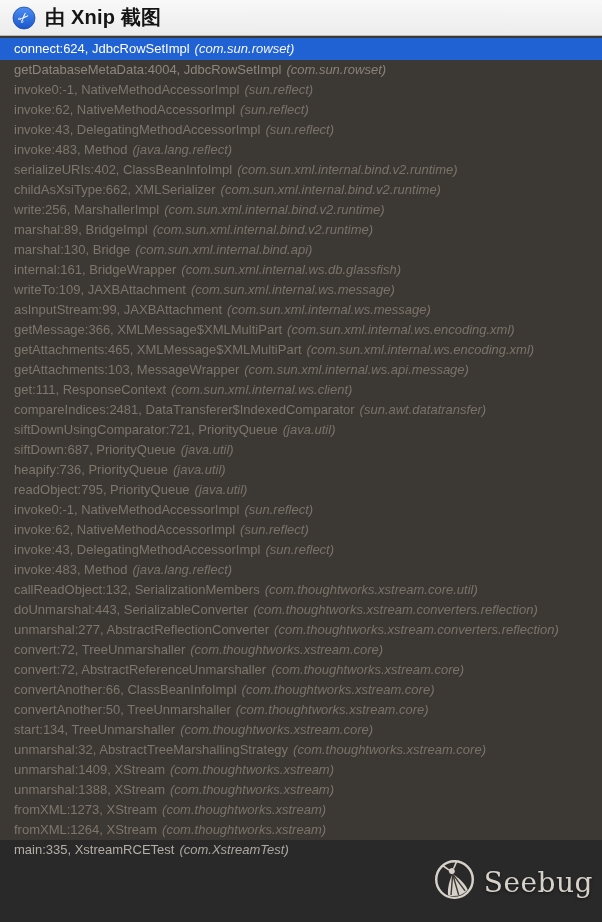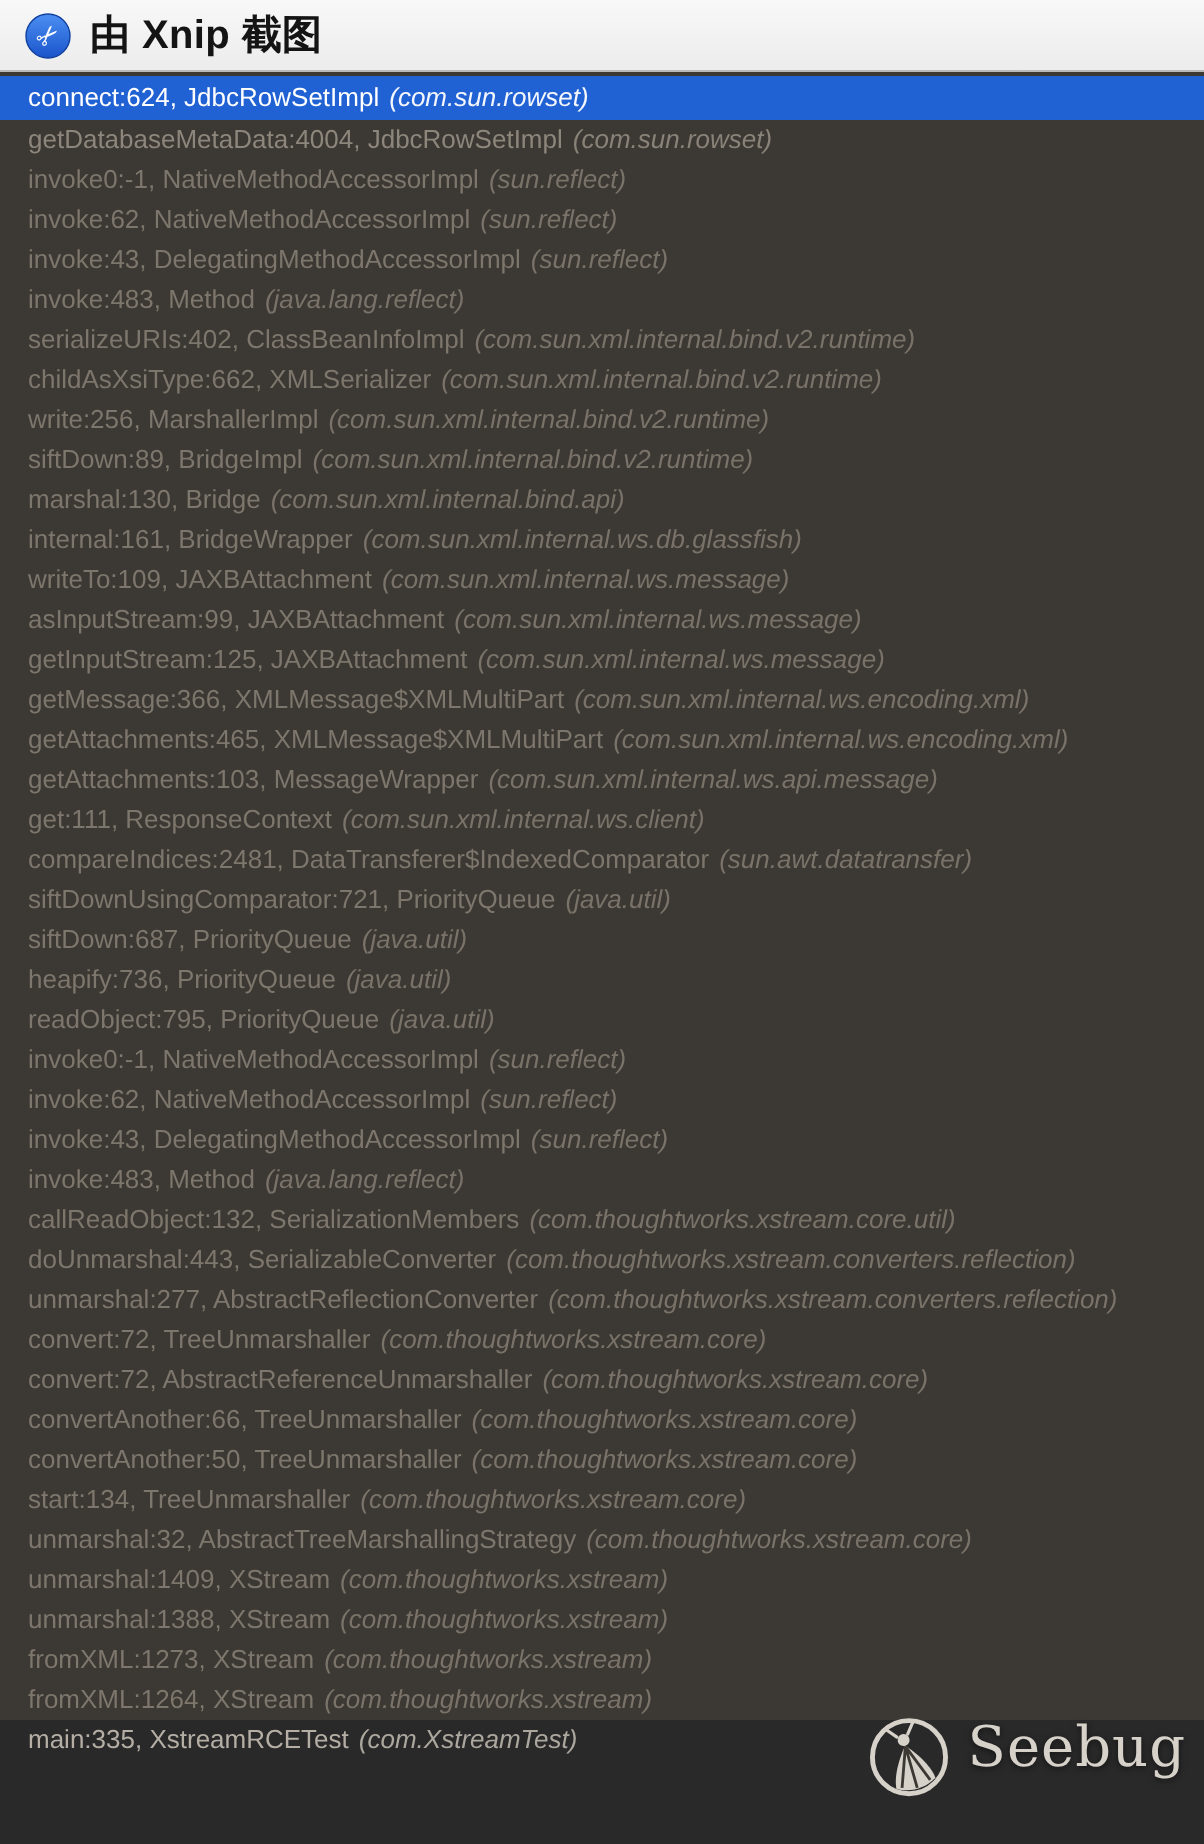--- a/index.html
+++ b/index.html
@@ -39,21 +39,21 @@
     flex:0 0 22px; height:22px; line-height:22px;
     background:var(--selection,#2061d3); color:#ffffff;
   }
   .frame-row.bright { color:#8d867c; }
   .frame-row.bottom {
     flex:1 1 auto; background:var(--bottom-bg,#292929); color:#b4aea5;
   }
   
   .watermark {
     position:absolute; right:9px; bottom:15px;
-    display:flex; gap:7px;
+    display:flex; align-items:center; gap:7px;
     pointer-events:none;
   }
   .watermark .logo-text {
     font-family:"DejaVu Serif", serif;
     font-size:28px; color:#d6d1c9;
     text-shadow:0 1px 3px rgba(0,0,0,.55);
     letter-spacing:.5px;
   }
 </style>
 </head>
@@ -80,45 +80,44 @@
   <div class="frames" id="frames-list">
       <div class="frame-row selected"><span class="method">connect:624, JdbcRowSetImpl</span><span class="pkg">(com.sun.rowset)</span></div>
       <div class="frame-row bright"><span class="method">getDatabaseMetaData:4004, JdbcRowSetImpl</span><span class="pkg">(com.sun.rowset)</span></div>
       <div class="frame-row"><span class="method">invoke0:-1, NativeMethodAccessorImpl</span><span class="pkg">(sun.reflect)</span></div>
       <div class="frame-row"><span class="method">invoke:62, NativeMethodAccessorImpl</span><span class="pkg">(sun.reflect)</span></div>
       <div class="frame-row"><span class="method">invoke:43, DelegatingMethodAccessorImpl</span><span class="pkg">(sun.reflect)</span></div>
       <div class="frame-row"><span class="method">invoke:483, Method</span><span class="pkg">(java.lang.reflect)</span></div>
       <div class="frame-row"><span class="method">serializeURIs:402, ClassBeanInfoImpl</span><span class="pkg">(com.sun.xml.internal.bind.v2.runtime)</span></div>
       <div class="frame-row"><span class="method">childAsXsiType:662, XMLSerializer</span><span class="pkg">(com.sun.xml.internal.bind.v2.runtime)</span></div>
       <div class="frame-row"><span class="method">write:256, MarshallerImpl</span><span class="pkg">(com.sun.xml.internal.bind.v2.runtime)</span></div>
-      <div class="frame-row"><span class="method">siftDown:89, BridgeImpl</span><span class="pkg">(com.sun.xml.internal.bind.v2.runtime)</span></div>
+      <div class="frame-row"><span class="method">marshal:89, BridgeImpl</span><span class="pkg">(com.sun.xml.internal.bind.v2.runtime)</span></div>
       <div class="frame-row"><span class="method">marshal:130, Bridge</span><span class="pkg">(com.sun.xml.internal.bind.api)</span></div>
       <div class="frame-row"><span class="method">internal:161, BridgeWrapper</span><span class="pkg">(com.sun.xml.internal.ws.db.glassfish)</span></div>
       <div class="frame-row"><span class="method">writeTo:109, JAXBAttachment</span><span class="pkg">(com.sun.xml.internal.ws.message)</span></div>
       <div class="frame-row"><span class="method">asInputStream:99, JAXBAttachment</span><span class="pkg">(com.sun.xml.internal.ws.message)</span></div>
-      <div class="frame-row"><span class="method">getInputStream:125, JAXBAttachment</span><span class="pkg">(com.sun.xml.internal.ws.message)</span></div>
       <div class="frame-row"><span class="method">getMessage:366, XMLMessage$XMLMultiPart</span><span class="pkg">(com.sun.xml.internal.ws.encoding.xml)</span></div>
       <div class="frame-row"><span class="method">getAttachments:465, XMLMessage$XMLMultiPart</span><span class="pkg">(com.sun.xml.internal.ws.encoding.xml)</span></div>
       <div class="frame-row"><span class="method">getAttachments:103, MessageWrapper</span><span class="pkg">(com.sun.xml.internal.ws.api.message)</span></div>
       <div class="frame-row"><span class="method">get:111, ResponseContext</span><span class="pkg">(com.sun.xml.internal.ws.client)</span></div>
       <div class="frame-row"><span class="method">compareIndices:2481, DataTransferer$IndexedComparator</span><span class="pkg">(sun.awt.datatransfer)</span></div>
       <div class="frame-row"><span class="method">siftDownUsingComparator:721, PriorityQueue</span><span class="pkg">(java.util)</span></div>
       <div class="frame-row"><span class="method">siftDown:687, PriorityQueue</span><span class="pkg">(java.util)</span></div>
       <div class="frame-row"><span class="method">heapify:736, PriorityQueue</span><span class="pkg">(java.util)</span></div>
       <div class="frame-row"><span class="method">readObject:795, PriorityQueue</span><span class="pkg">(java.util)</span></div>
       <div class="frame-row"><span class="method">invoke0:-1, NativeMethodAccessorImpl</span><span class="pkg">(sun.reflect)</span></div>
       <div class="frame-row"><span class="method">invoke:62, NativeMethodAccessorImpl</span><span class="pkg">(sun.reflect)</span></div>
       <div class="frame-row"><span class="method">invoke:43, DelegatingMethodAccessorImpl</span><span class="pkg">(sun.reflect)</span></div>
       <div class="frame-row"><span class="method">invoke:483, Method</span><span class="pkg">(java.lang.reflect)</span></div>
       <div class="frame-row"><span class="method">callReadObject:132, SerializationMembers</span><span class="pkg">(com.thoughtworks.xstream.core.util)</span></div>
       <div class="frame-row"><span class="method">doUnmarshal:443, SerializableConverter</span><span class="pkg">(com.thoughtworks.xstream.converters.reflection)</span></div>
       <div class="frame-row"><span class="method">unmarshal:277, AbstractReflectionConverter</span><span class="pkg">(com.thoughtworks.xstream.converters.reflection)</span></div>
       <div class="frame-row"><span class="method">convert:72, TreeUnmarshaller</span><span class="pkg">(com.thoughtworks.xstream.core)</span></div>
       <div class="frame-row"><span class="method">convert:72, AbstractReferenceUnmarshaller</span><span class="pkg">(com.thoughtworks.xstream.core)</span></div>
-      <div class="frame-row"><span class="method">convertAnother:66, TreeUnmarshaller</span><span class="pkg">(com.thoughtworks.xstream.core)</span></div>
+      <div class="frame-row"><span class="method">convertAnother:66, ClassBeanInfoImpl</span><span class="pkg">(com.thoughtworks.xstream.core)</span></div>
       <div class="frame-row"><span class="method">convertAnother:50, TreeUnmarshaller</span><span class="pkg">(com.thoughtworks.xstream.core)</span></div>
       <div class="frame-row"><span class="method">start:134, TreeUnmarshaller</span><span class="pkg">(com.thoughtworks.xstream.core)</span></div>
       <div class="frame-row"><span class="method">unmarshal:32, AbstractTreeMarshallingStrategy</span><span class="pkg">(com.thoughtworks.xstream.core)</span></div>
       <div class="frame-row"><span class="method">unmarshal:1409, XStream</span><span class="pkg">(com.thoughtworks.xstream)</span></div>
       <div class="frame-row"><span class="method">unmarshal:1388, XStream</span><span class="pkg">(com.thoughtworks.xstream)</span></div>
       <div class="frame-row"><span class="method">fromXML:1273, XStream</span><span class="pkg">(com.thoughtworks.xstream)</span></div>
       <div class="frame-row"><span class="method">fromXML:1264, XStream</span><span class="pkg">(com.thoughtworks.xstream)</span></div>
       <div class="frame-row bottom"><span class="method">main:335, XstreamRCETest</span><span class="pkg">(com.XstreamTest)</span></div>
     </div>
 

